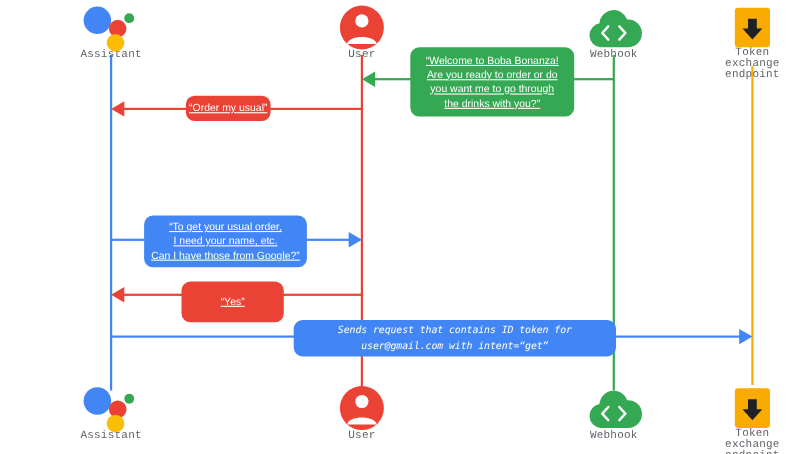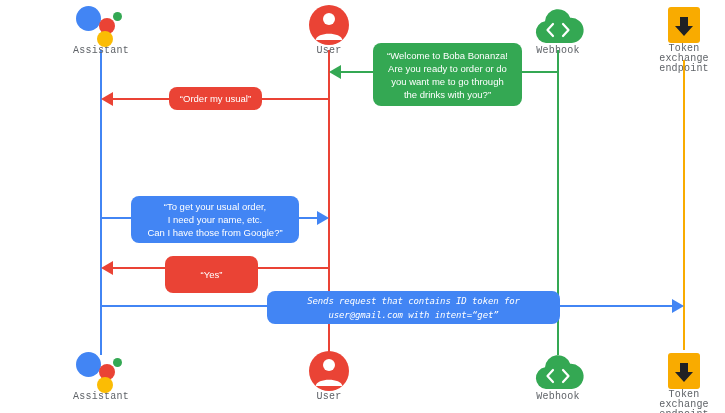--- a/index.html
+++ b/index.html
@@ -27,21 +27,21 @@
   .ga-green{position:absolute;left:42px;top:8px;width:9px;height:9px;border-radius:50%;background:#34a853;}
   .ga-yellow{position:absolute;left:26px;top:27px;width:16px;height:16px;border-radius:50%;background:#fbbc04;}
 
   
   .msg{
     position:absolute;border-radius:8px;color:#ffffff;
     display:flex;align-items:center;justify-content:center;
     text-align:center;box-sizing:border-box;
   }
   .msg-text{white-space:pre-line;}
-  .msg-speech{font-size:9.5px;line-height:13px;letter-spacing:0px;}
+  .msg-speech{font-size:9.5px;line-height:13px;letter-spacing:0px;text-decoration:underline;}
   .msg-sys{
     font-family:"DejaVu Sans Mono", monospace;
     font-style:italic;font-size:9px;line-height:14px;letter-spacing:-0.1px;
   }
 
   
   .arrow-line{position:absolute;height:2px;}
   .arrow-head{position:absolute;width:0;height:0;}
   .head-left{border-top:7px solid transparent;border-bottom:7px solid transparent;}
   .head-right{border-top:7px solid transparent;border-bottom:7px solid transparent;}
@@ -104,28 +104,28 @@
   <div class="arrow-head head-left" style="left:329px;top:65px;border-right:12px solid #34a853;"></div>
   <div class="msg msg-speech" style="left:373px;top:43px;width:149px;height:63px;background:#34a853;">
     <span class="msg-text">“Welcome to Boba Bonanza!
 Are you ready to order or do
 you want me to go through
 the drinks with you?”</span>
   </div>
 
   <div class="arrow-line" style="left:112px;top:98px;width:217px;background:#ea4335;"></div>
   <div class="arrow-head head-left" style="left:101px;top:92px;border-right:12px solid #ea4335;"></div>
-  <div class="msg msg-speech" style="left:169px;top:87px;width:93px;height:23px;background:#ea4335;">
+  <div class="msg msg-speech" style="left:169px;top:87px;width:77px;height:23px;background:#ea4335;">
     <span class="msg-text">“Order my usual”</span>
   </div>
 
 
   <div class="arrow-line" style="left:101px;top:217px;width:217px;background:#4285f4;"></div>
   <div class="arrow-head head-right" style="left:317px;top:211px;border-left:12px solid #4285f4;"></div>
-  <div class="msg msg-speech" style="left:131px;top:196px;width:168px;height:47px;background:#4285f4;">
+  <div class="msg msg-speech" style="left:131px;top:196px;width:148px;height:47px;background:#4285f4;">
     <span class="msg-text">“To get your usual order,
 I need your name, etc.
 Can I have those from Google?”</span>
   </div>
 
   <div class="arrow-line" style="left:112px;top:267px;width:217px;background:#ea4335;"></div>
   <div class="arrow-head head-left" style="left:101px;top:261px;border-right:12px solid #ea4335;"></div>
   <div class="msg msg-speech" style="left:165px;top:256px;width:93px;height:37px;background:#ea4335;">
     <span class="msg-text">“Yes”</span>
   </div>

